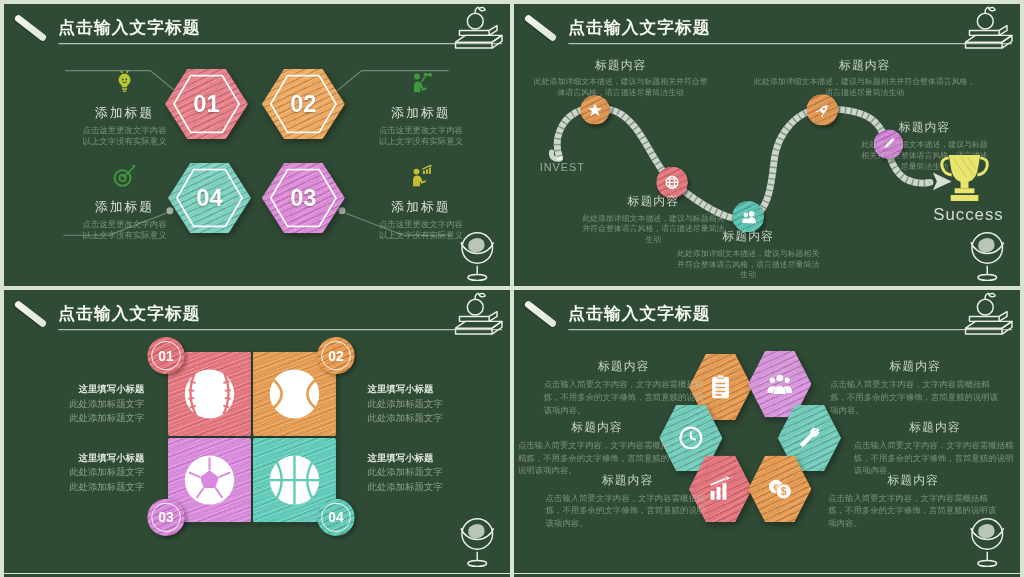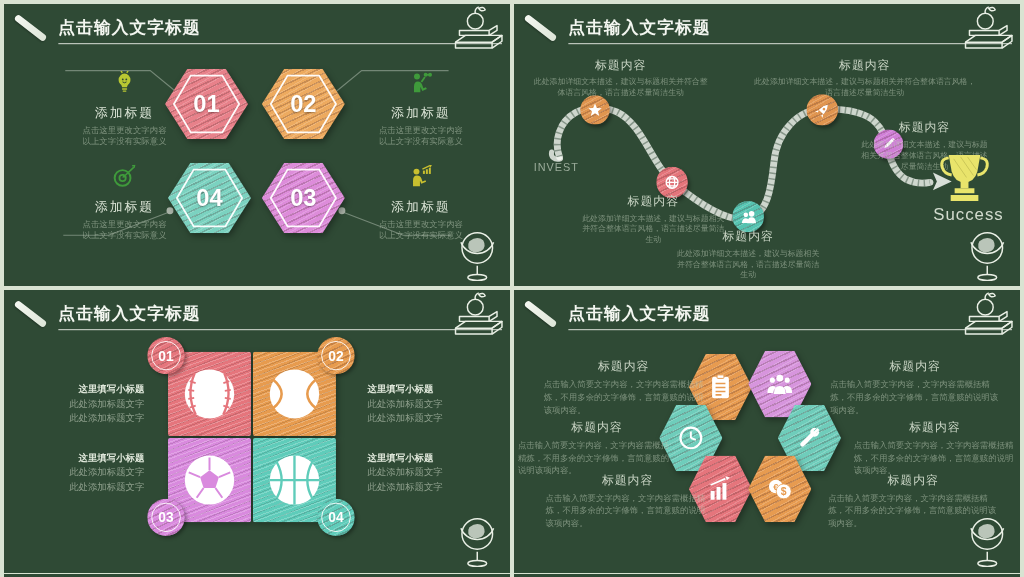--- a/index.html
+++ b/index.html
@@ -288,21 +288,21 @@
       </div>
       <div class="tb ctr" style="left:240px;top:54px;width:230px">
         <div class="t">标题内容</div>
         <div class="b">此处添加详细文本描述，建议与标题相关并符合整体语言风格，语言描述尽量简洁生动</div>
       </div>
       <div class="tb ctr" style="left:348px;top:118px;width:135px">
         <div class="t">标题内容</div>
         <div class="b">此处添加详细文本描述，建议与标题相关并符合整体语言风格，语言描述尽量简洁生动</div>
       </div>
 
-      <div class="invest" style="left:20px;top:160px">INVEST</div>
+      <div class="invest" style="left:26px;top:160px">INVEST</div>
 
       <svg width="56" height="52" viewBox="0 0 56 52" style="position:absolute;left:428px;top:152px">
         <g fill="#e9e46b">
             <path d="M12,2 h32 l-3,17 q-3,11 -13,11 q-10,0 -13,-11z"></path>
             <rect x="24" y="29" width="8" height="7"></rect>
             <path d="M18,36 h20 v5 h-20z"></path>
             <path d="M14,43 h28 v6 h-28z"></path>
           </g>
         <path d="M12,5 q-9,1 -6.5,10 q2,6.5 9.5,7.5" fill="none" stroke="#e9e46b" stroke-width="3"></path>
         <path d="M44,5 q9,1 6.5,10 q-2,6.5 -9.5,7.5" fill="none" stroke="#e9e46b" stroke-width="3"></path>

